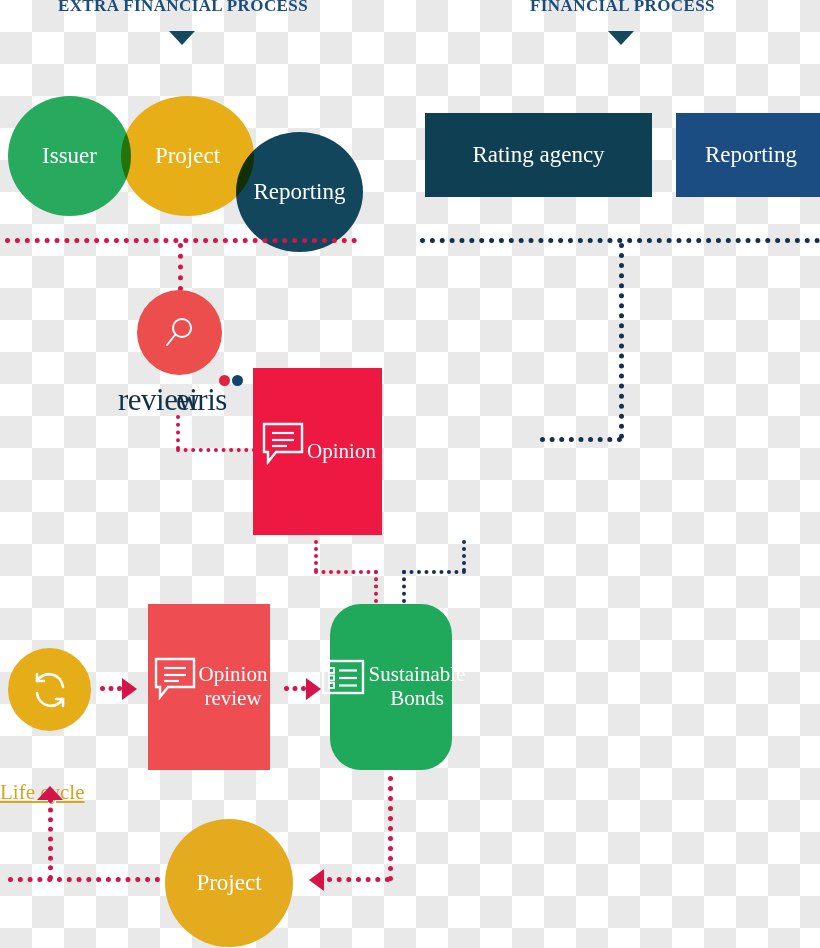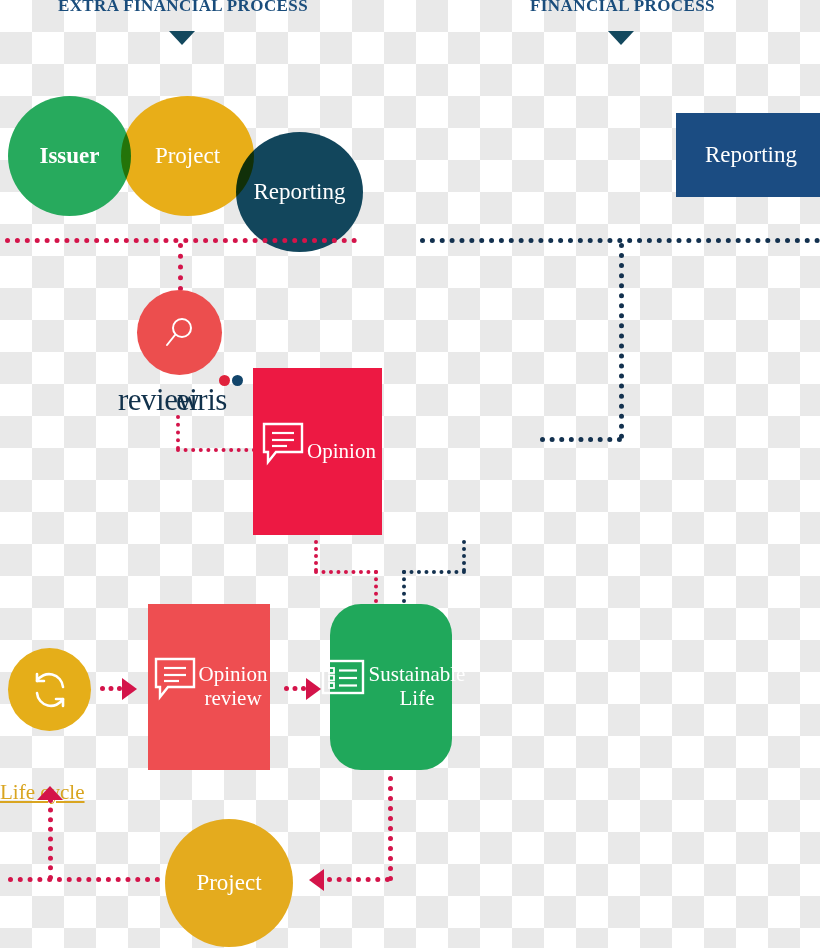--- a/index.html
+++ b/index.html
@@ -157,31 +157,34 @@
 
 <div id="canvas">
 
   <div class="process-title" style="left:38px; top:-4px; width:290px;">EXTRA FINANCIAL PROCESS</div>
   <div class="tri-down" style="left:169px; top:31px;"></div>
 
   <div class="process-title" style="left:495px; top:-4px; width:255px;">FINANCIAL PROCESS</div>
   <div class="tri-down" style="left:608px; top:31px;"></div>
 
   <div style="position:absolute; left:0; top:96px; width:380px; height:120px; isolation:isolate;">
-    <div class="venn v-green" style="left:8px; top:0; width:123px; height:120px;font-weight:bold;">
+    <div class="venn v-green" style="left:8px; top:0; width:123px; height:120px;">
       <span>Issuer</span>
     </div>
     <div class="venn v-yellow" style="left:121px; top:0; width:133px; height:120px;">
       <span>Project</span>
     </div>
     <div class="venn v-navy" style="left:236px; top:0; width:127px; height:120px;margin-top:36px;">
       <span>Reporting</span>
     </div>
   </div>
 
+  <div class="fin-box box-ratings" style="left:425px; top:113px; width:227px; height:84px;">
+    <span>Rating agency</span>
+  </div>
   <div class="fin-box box-arrangers" style="left:676px; top:113px; width:150px; height:84px;">
     <span>Reporting</span>
   </div>
 
   <div class="dot-h c-red" style="left:5px; top:238px; width:352px;"></div>
 
   <div class="dot-v c-red" style="left:178px; top:243px; height:48px;"></div>
 
   <div class="dot-h c-navy" style="left:420px; top:238px; width:400px;"></div>
 
@@ -261,21 +264,21 @@
         <rect x="12" y="12" width="5" height="5" fill="none" stroke="#ffffff" stroke-width="1.8"></rect>
         <rect x="12" y="19.5" width="5" height="5" fill="none" stroke="#ffffff" stroke-width="1.8"></rect>
         <rect x="12" y="27" width="5" height="5" fill="none" stroke="#ffffff" stroke-width="1.8"></rect>
         <line x1="22" y1="14.5" x2="40" y2="14.5" stroke="#ffffff" stroke-width="2.2"></line>
         <line x1="22" y1="22" x2="40" y2="22" stroke="#ffffff" stroke-width="2.2"></line>
         <line x1="22" y1="29.5" x2="40" y2="29.5" stroke="#ffffff" stroke-width="2.2"></line>
       </svg>
     </div>
     <div class="card-label">
       <div>Sustainable</div>
-      <div>Life</div>
+      <div>Bonds</div>
     </div>
   </div>
 
   <div class="dot-v c-red" style="left:388px; top:776px; height:105px;"></div>
   <div class="dot-h c-red" style="left:327px; top:877px; width:63px;"></div>
   <div class="arrow-l" style="left:309px; top:869px;"></div>
 
   <div class="proj-circle" style="left:165px; top:819px; width:128px; height:128px;">
     <span>Project</span>
   </div>

